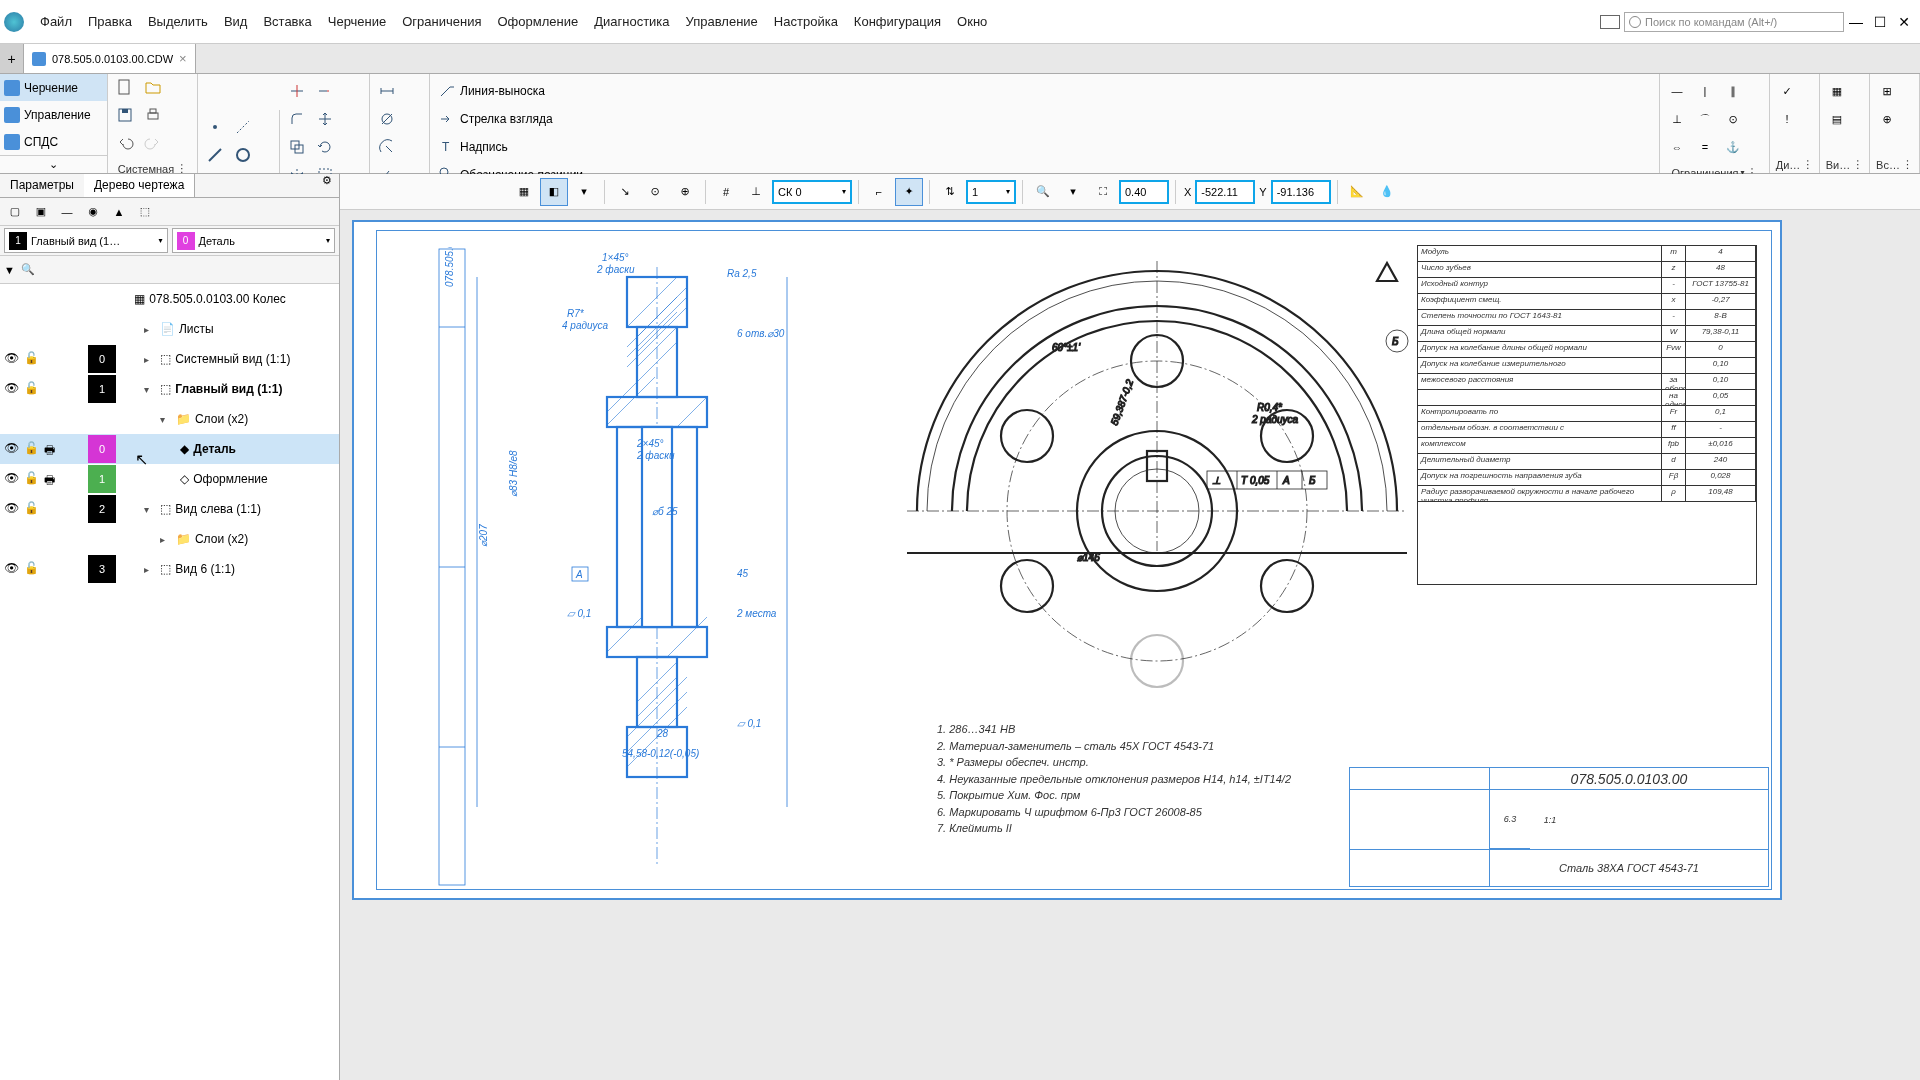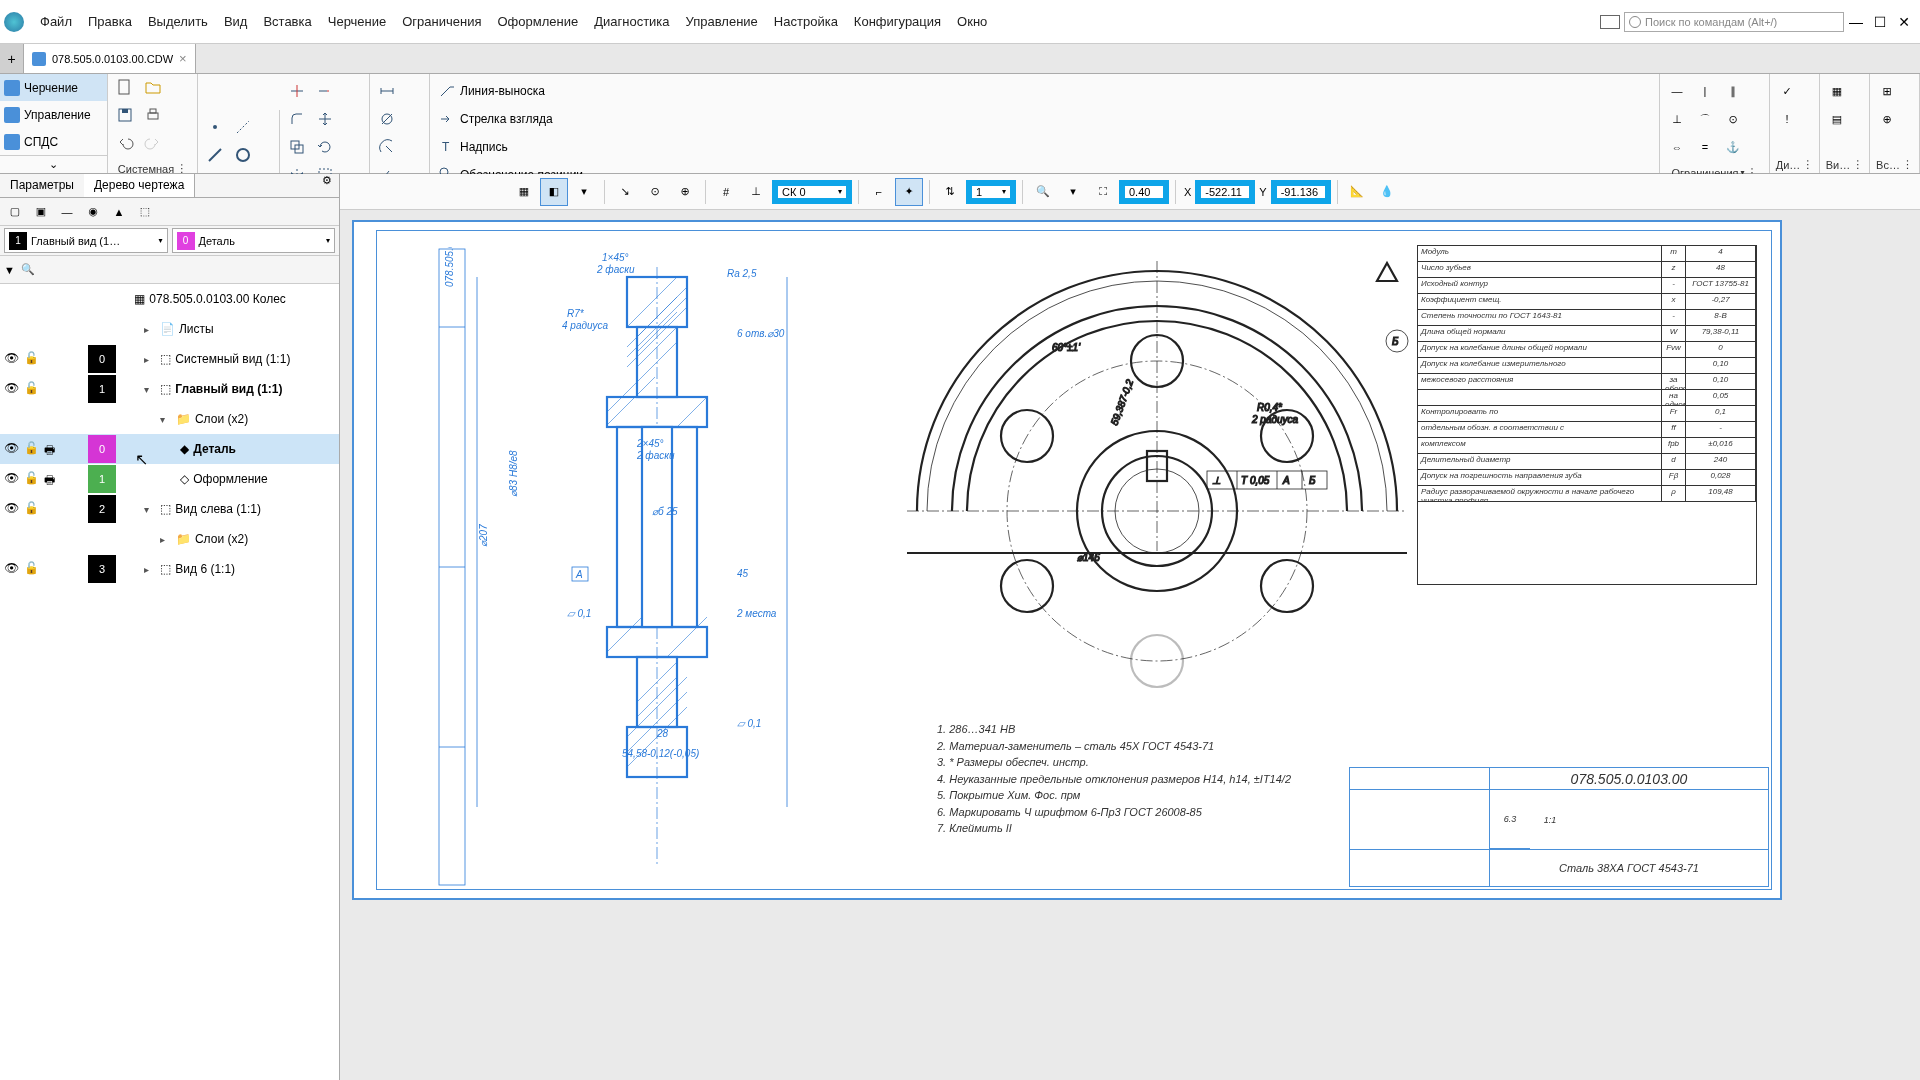--- a/index.html
+++ b/index.html
@@ -77,21 +77,21 @@
 .tree-row .label { white-space: nowrap; overflow: hidden; text-overflow: ellipsis; }
 .tree-row .label.bold { font-weight: bold; }
 
 
 .canvasarea { flex: 1; background: #eaeaea; position: relative; display: flex; flex-direction: column; }
 .canvas-toolbar { height: 36px; display: flex; align-items: center; justify-content: flex-start; padding: 0 8px; gap: 2px; background: #fafafa; border-bottom: 1px solid #ccc; }
 .canvas-toolbar .spacer-left { width: 160px; }
 .canvas-toolbar .ctbtn { width: 28px; height: 28px; display: flex; align-items: center; justify-content: center; cursor: pointer; border: 1px solid transparent; }
 .canvas-toolbar .ctbtn.active { background: #d0e4f5; border-color: #4a90d9; }
 .canvas-toolbar .sep { width: 1px; height: 24px; background: #ccc; margin: 0 4px; }
-.canvas-toolbar .ctinput { height: 24px; border: 6px solid #0ea5e9; padding: 0 4px; font-size: 11px; background: #fff; display: flex; align-items: center; gap: 4px; }
+.canvas-toolbar .ctinput { height: 24px; border: 2px solid #0ea5e9; padding: 0 4px; font-size: 11px; background: #fff; display: flex; align-items: center; gap: 4px; }
 .canvas-toolbar .ctlabel { font-size: 11px; padding: 0 2px; }
 
 .drawing-viewport { flex: 1; background: #eaeaea; padding: 10px; position: relative; overflow: hidden; }
 .drawing-sheet { position: absolute; left: 12px; top: 10px; width: 1430px; height: 680px; background: #fff; border: 2px solid #4a90d9; }
 .drawing-frame { position: absolute; left: 22px; top: 8px; right: 8px; bottom: 8px; border: 1.5px solid #4a90d9; }
 
 .titleblock { position: absolute; right: 2px; bottom: 2px; width: 420px; height: 120px; border: 1.5px solid #4a90d9; font-size: 9px; font-style: italic; color: #333; }
 .titleblock .tb-top { height: 22px; border-bottom: 1px solid #4a90d9; display: flex; }
 .titleblock .tb-top .tb-left { width: 140px; border-right: 1px solid #4a90d9; }
 .titleblock .tb-top .tb-num { flex: 1; display: flex; align-items: center; justify-content: center; font-size: 14px; }

